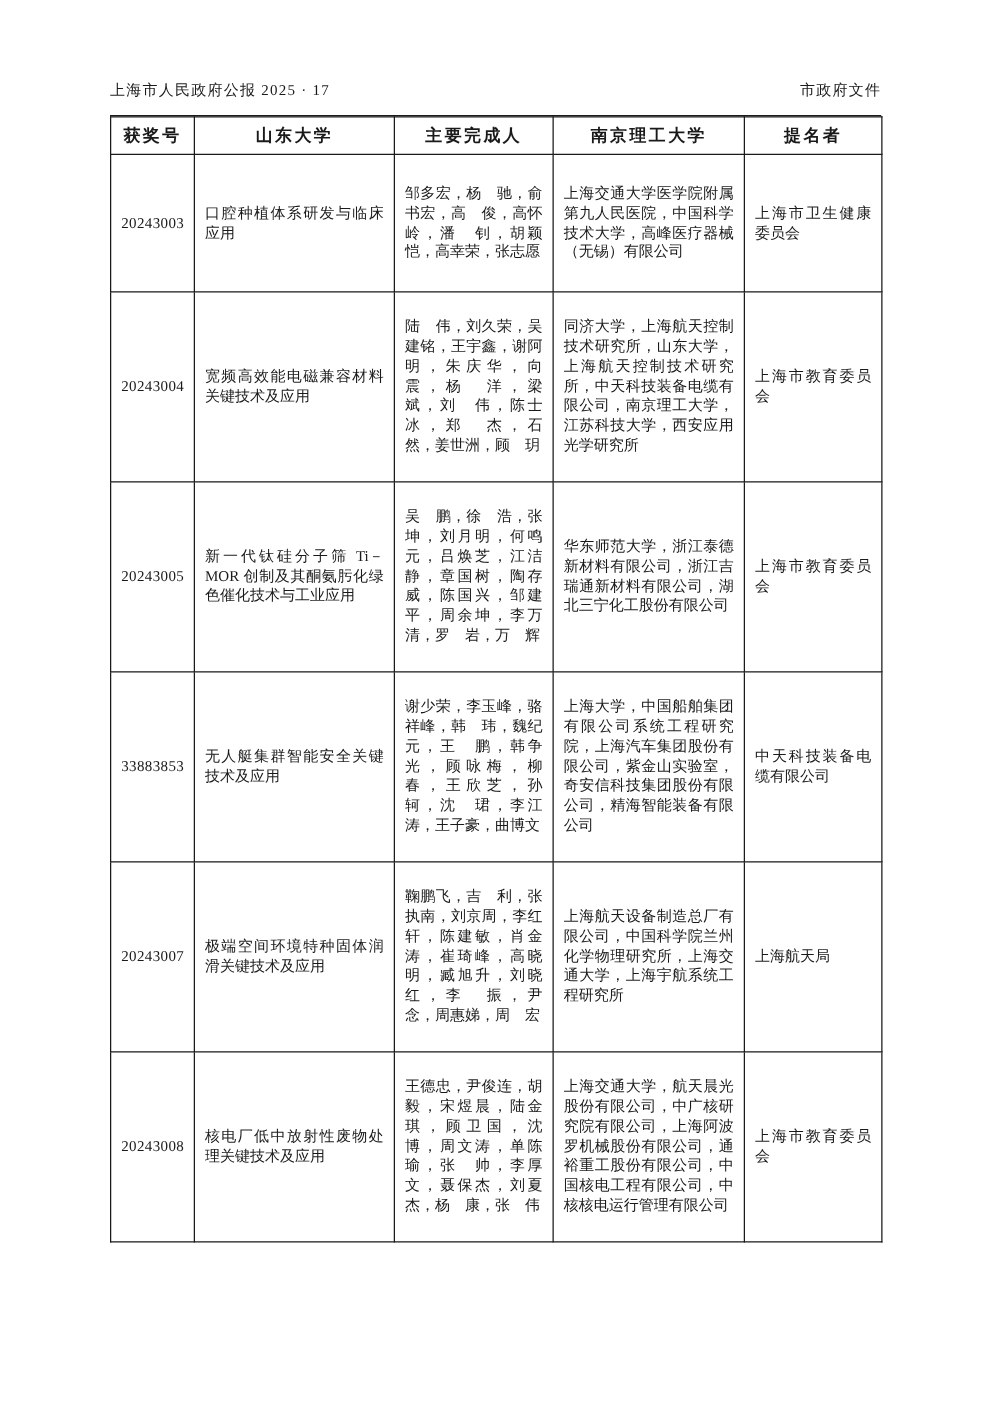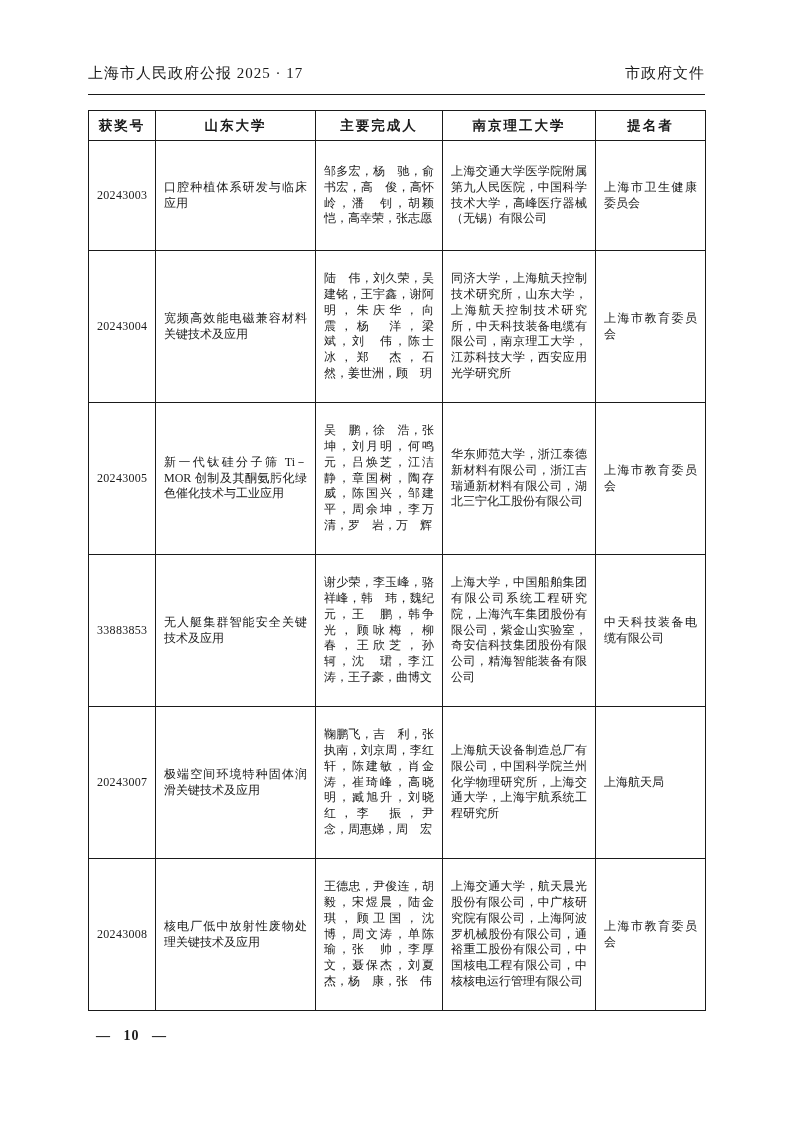--- a/index.html
+++ b/index.html
@@ -19,28 +19,27 @@
     width:617px;
     margin-left:88px;
   }
   .doc-header {
     display:flex;
     justify-content:space-between;
     align-items:baseline;
     padding-top:64px;
     padding-bottom:11px;
     border-bottom:1.5px solid #1a1a1a;
-    font-size:15px;
+    font-size:12px;
     letter-spacing:1px;
   }
   .doc-header .hleft { white-space:nowrap; }
   .doc-header .hright { white-space:nowrap; }
 
   table.awards {
-    margin-top:15px;
     width:617px;
     table-layout:fixed;
     border-collapse:collapse;
     border:1.5px solid #1a1a1a;
   }
   table.awards th, table.awards td {
     border:1px solid #1a1a1a;
     box-sizing:border-box;
   }
   table.awards th {
@@ -145,16 +144,15 @@
         <tr class="rN">
           <td class="award">20243008</td>
           <td>核电厂低中放射性废物处理关键技术及应用</td>
           <td>王德忠，尹俊连，胡　毅，宋煜晨，陆金琪，顾卫国，沈　博，周文涛，单陈瑜，张　帅，李厚文，聂保杰，刘夏杰，杨　康，张　伟</td>
           <td>上海交通大学，航天晨光股份有限公司，中广核研究院有限公司，上海阿波罗机械股份有限公司，通裕重工股份有限公司，中国核电工程有限公司，中核核电运行管理有限公司</td>
           <td>上海市教育委员会</td>
         </tr>
       </tbody>
     </table>
 
-    <div class="page-footer">— 10 —</div>
 
   </div>
 </div>
 
 </body></html>

